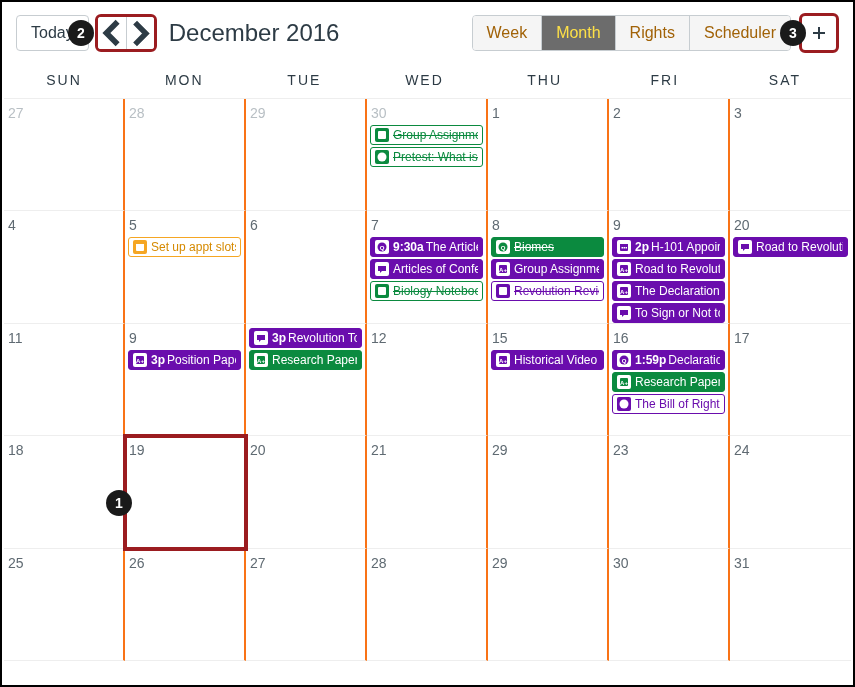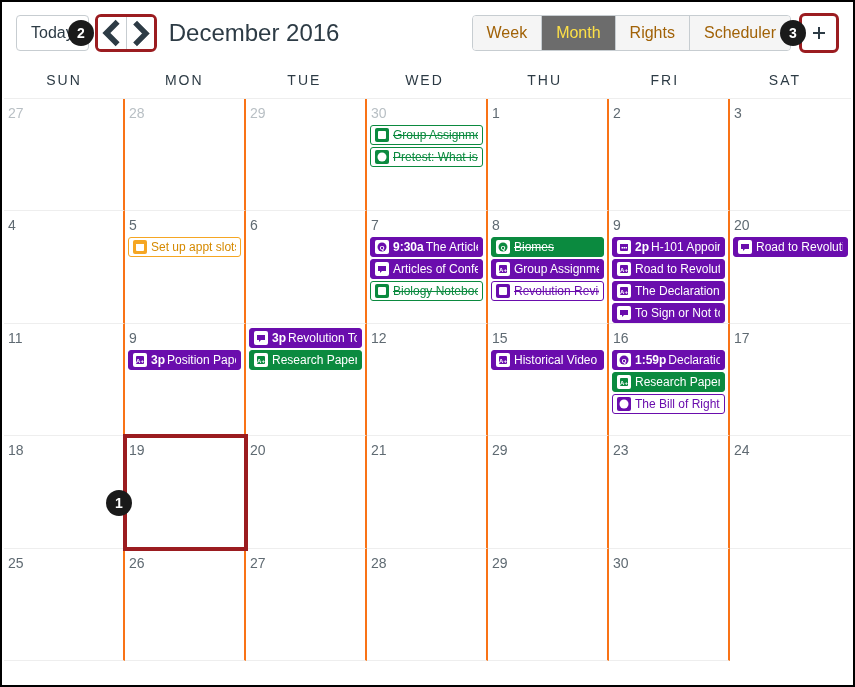--- a/index.html
+++ b/index.html
@@ -510,20 +510,23 @@
         <span class="date-num">27</span>
       </div>
       <div class="cell">
         <span class="date-num">28</span>
       </div>
       <div class="cell">
         <span class="date-num">29</span>
       </div>
       <div class="cell">
         <span class="date-num">30</span>
+      </div>
+      <div class="cell">
+        <span class="date-num">31</span>
       </div>
     </div>
 
 </div>
 
 <svg width="0" height="0" style="position:absolute">
   <defs>
     <g id="ico-assignment">
         <rect x="1" y="1" width="8" height="8" rx="1" fill="currentColor"></rect>
         <text x="5" y="7.5" font-size="6" text-anchor="middle" fill="#fff" font-weight="bold" font-family="Arial">A+</text>

